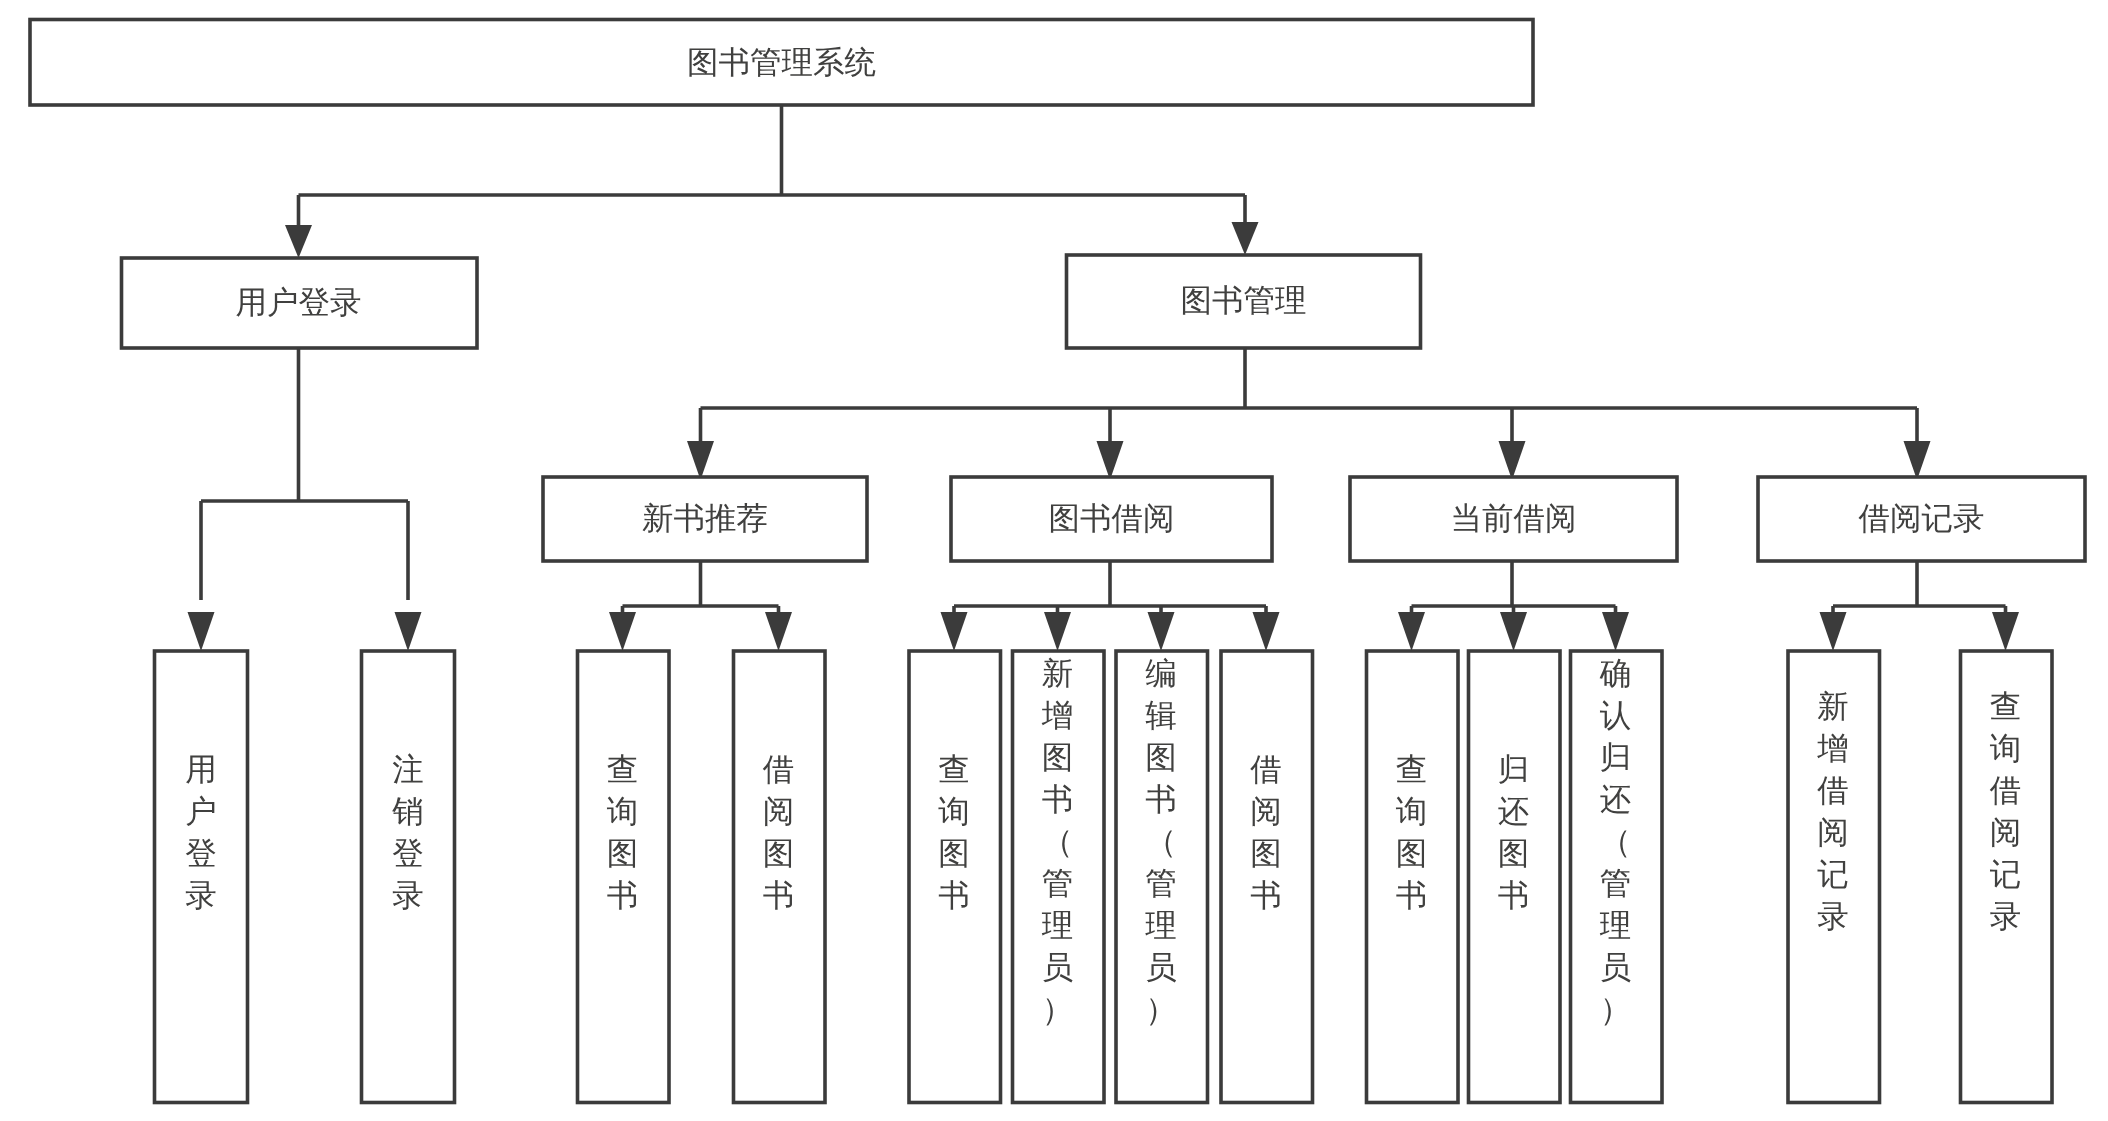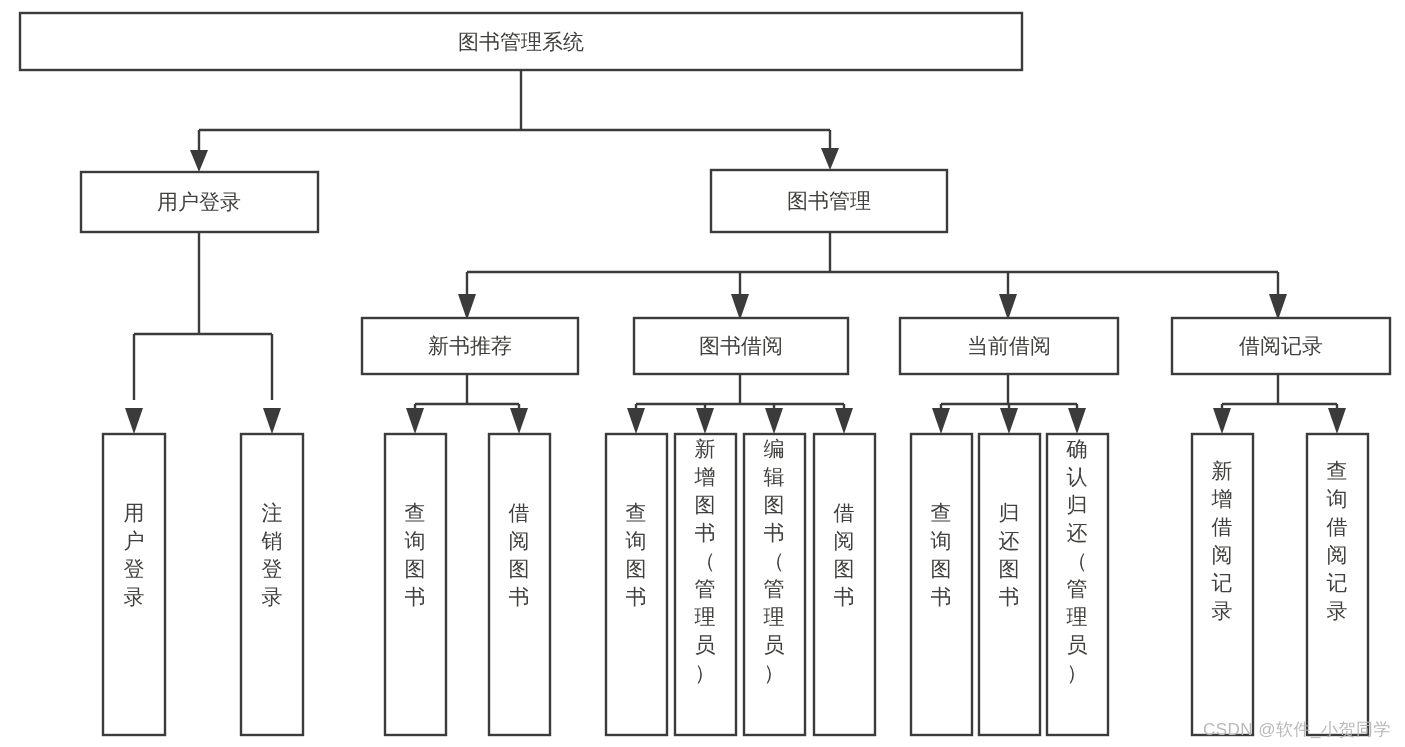--- a/index.html
+++ b/index.html
@@ -230,15 +230,14 @@
       <text class="node-label-v" x="1222" y="478"><tspan x="1222" dy="0">新</tspan><tspan x="1222" dy="28">增</tspan><tspan x="1222" dy="28">借</tspan><tspan x="1222" dy="28">阅</tspan><tspan x="1222" dy="28">记</tspan><tspan x="1222" dy="28">录</tspan></text>
     </g>
 
     <g>
       <rect class="node-box" x="1307" y="434" width="61" height="301"></rect>
       <text class="node-label-v" x="1337" y="478"><tspan x="1337" dy="0">查</tspan><tspan x="1337" dy="28">询</tspan><tspan x="1337" dy="28">借</tspan><tspan x="1337" dy="28">阅</tspan><tspan x="1337" dy="28">记</tspan><tspan x="1337" dy="28">录</tspan></text>
     </g>
 
   </svg>
 
-  <div class="watermark">CSDN @软件_小贺同学</div>
 
 </div>
 
 </body></html>

